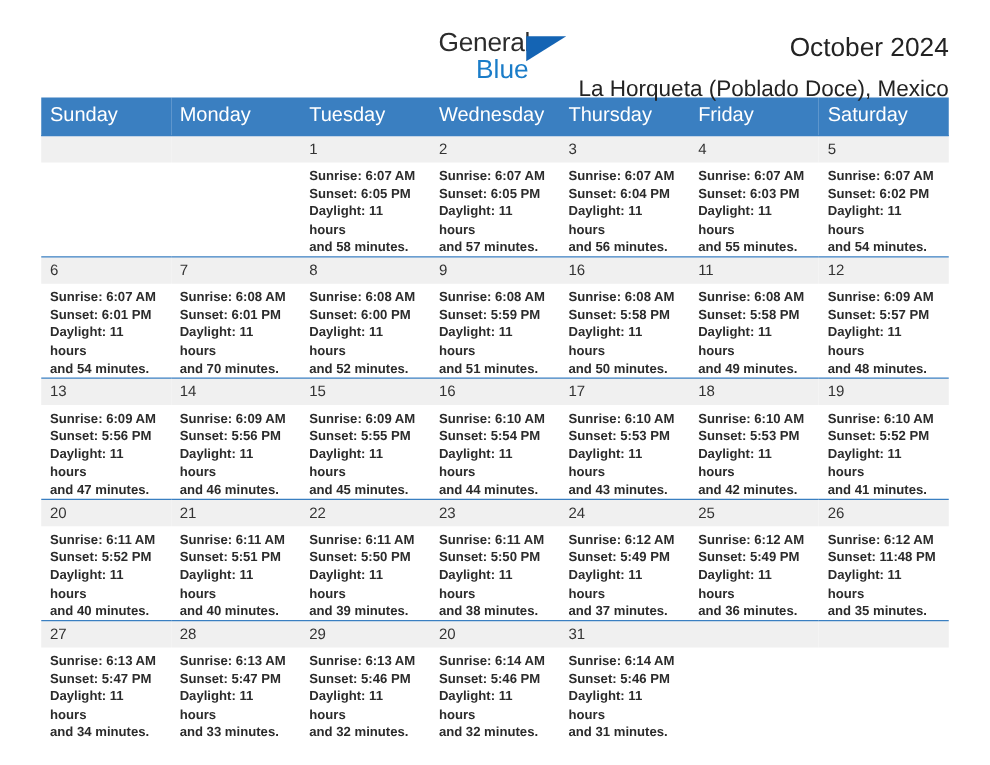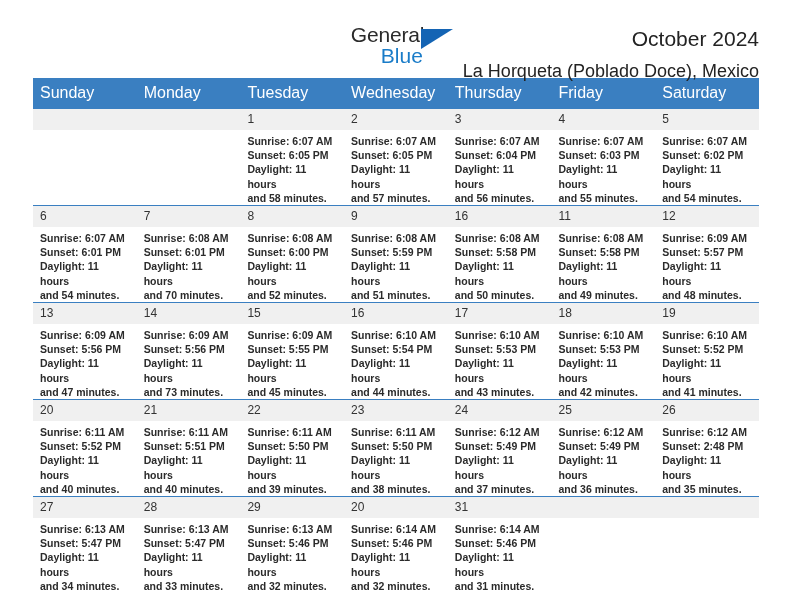--- a/index.html
+++ b/index.html
@@ -303,21 +303,21 @@
               <div class="daylight-line">Daylight: 11 hours</div>
               <div class="daylight-line">and 47 minutes.</div>
             </div>
           </td>
           <td>
             <span class="daynum">14</span>
             <div class="day-body">
               <div>Sunrise: 6:09 AM</div>
               <div>Sunset: 5:56 PM</div>
               <div class="daylight-line">Daylight: 11 hours</div>
-              <div class="daylight-line">and 73 minutes.</div>
+              <div class="daylight-line">and 46 minutes.</div>
             </div>
           </td>
           <td>
             <span class="daynum">15</span>
             <div class="day-body">
               <div>Sunrise: 6:09 AM</div>
               <div>Sunset: 5:55 PM</div>
               <div class="daylight-line">Daylight: 11 hours</div>
               <div class="daylight-line">and 45 minutes.</div>
             </div>
@@ -411,21 +411,21 @@
               <div>Sunrise: 6:12 AM</div>
               <div>Sunset: 5:49 PM</div>
               <div class="daylight-line">Daylight: 11 hours</div>
               <div class="daylight-line">and 36 minutes.</div>
             </div>
           </td>
           <td>
             <span class="daynum">26</span>
             <div class="day-body">
               <div>Sunrise: 6:12 AM</div>
-              <div>Sunset: 2:48 PM</div>
+              <div>Sunset: 11:48 PM</div>
               <div class="daylight-line">Daylight: 11 hours</div>
               <div class="daylight-line">and 35 minutes.</div>
             </div>
           </td>
         </tr>
         <tr class="week-row">
           <td>
             <span class="daynum">27</span>
             <div class="day-body">
               <div>Sunrise: 6:13 AM</div>

